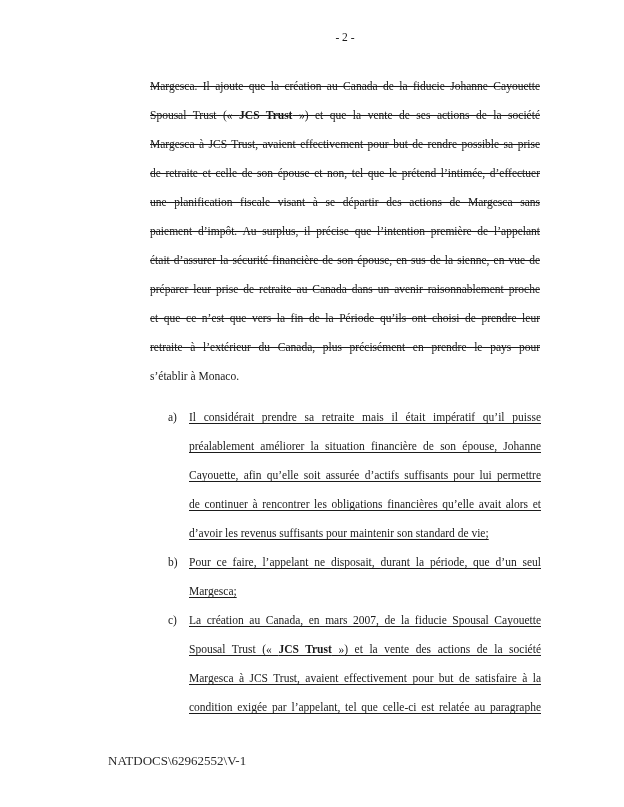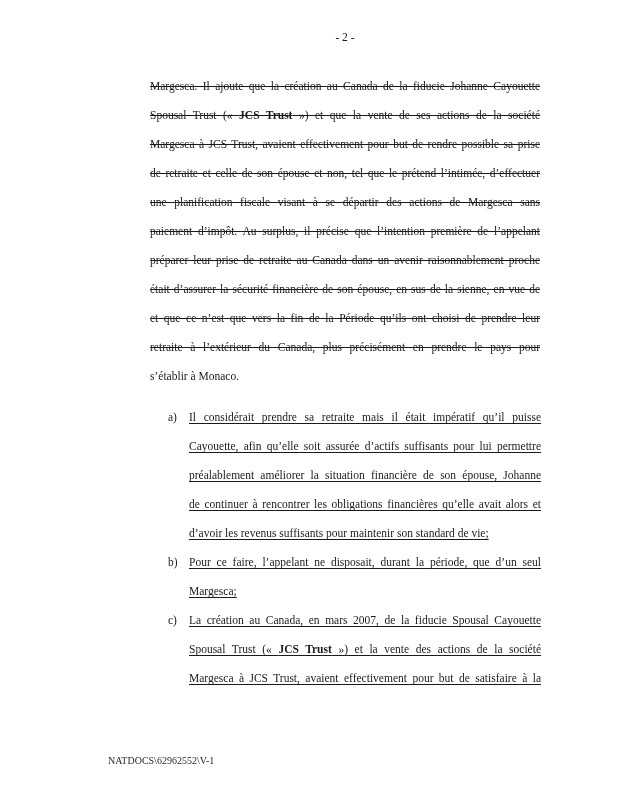--- a/index.html
+++ b/index.html
@@ -58,74 +58,75 @@
     text-decoration-thickness: 1px;
     text-underline-offset: 2px;
   }
   .b {
     font-weight: bold;
   }
   .footer {
     position: absolute;
     left: 108px;
     top: 756px;
-    font-size: 10px;
+    font-size: 13px;
     line-height: 10px;
     color: #2a2a2a;
     text-align: center;
   }
 </style>
 </head>
 <body>
 
 <div class="page">
 
   <div class="pagenum">- 2 -</div>
 
   <div class="intro">
     <div class="line strike just">Margesca. Il ajoute que la création au Canada de la fiducie Johanne Cayouette</div>
     <div class="line strike just"><span>Spousal Trust (« </span><span class="b">JCS Trust</span><span> ») et que la vente de ses actions de la société</span></div>
     <div class="line strike just">Margesca à JCS Trust, avaient effectivement pour but de rendre possible sa prise</div>
     <div class="line strike just">de retraite et celle de son épouse et non, tel que le prétend l’intimée, d’effectuer</div>
     <div class="line strike just">une planification fiscale visant à se départir des actions de Margesca sans</div>
     <div class="line strike just">paiement d’impôt. Au surplus, il précise que l’intention première de l’appelant</div>
+    <div class="line strike just">était d’assurer la sécurité financière de son épouse, en sus de la sienne, en vue de</div>
     <div class="line strike just">préparer leur prise de retraite au Canada dans un avenir raisonnablement proche</div>
-    <div class="line strike just">était d’assurer la sécurité financière de son épouse, en sus de la sienne, en vue de</div>
     <div class="line strike just">et que ce n’est que vers la fin de la Période qu’ils ont choisi de prendre leur</div>
     <div class="line strike just">retraite à l’extérieur du Canada, plus précisément en prendre le pays pour</div>
     <div class="line">s’établir à Monaco.</div>
   </div>
 
   <div class="list">
 
     <div class="list-item">
       <div class="label">a)</div>
       <div class="body-col">
         <div class="line ul just">Il considérait prendre sa retraite mais il était impératif qu’il puisse</div>
+        <div class="line ul just">préalablement améliorer la situation financière de son épouse, Johanne</div>
         <div class="line ul just">Cayouette, afin qu’elle soit assurée d’actifs suffisants pour lui permettre</div>
-        <div class="line ul just">préalablement améliorer la situation financière de son épouse, Johanne</div>
         <div class="line ul just">de continuer à rencontrer les obligations financières qu’elle avait alors et</div>
         <div class="line ul">d’avoir les revenus suffisants pour maintenir son standard de vie;</div>
       </div>
     </div>
 
     <div class="list-item">
       <div class="label">b)</div>
       <div class="body-col">
         <div class="line ul just">Pour ce faire, l’appelant ne disposait, durant la période, que d’un seul</div>
         <div class="line ul">Margesca;</div>
       </div>
     </div>
 
     <div class="list-item">
       <div class="label">c)</div>
       <div class="body-col">
         <div class="line ul just">La création au Canada, en mars 2007, de la fiducie Spousal Cayouette</div>
         <div class="line ul just"><span>Spousal Trust (« </span><span class="b">JCS Trust</span><span> ») et la vente des actions de la société</span></div>
         <div class="line ul just">Margesca à JCS Trust, avaient effectivement pour but de satisfaire à la</div>
+        <div class="line ul just">condition exigée par l’appelant, tel que celle-ci est relatée au paragraphe</div>
       </div>
     </div>
 
   </div>
 
   <div class="footer">NATDOCS\62962552\V-1</div>
 
 </div>
 
 </body></html>

